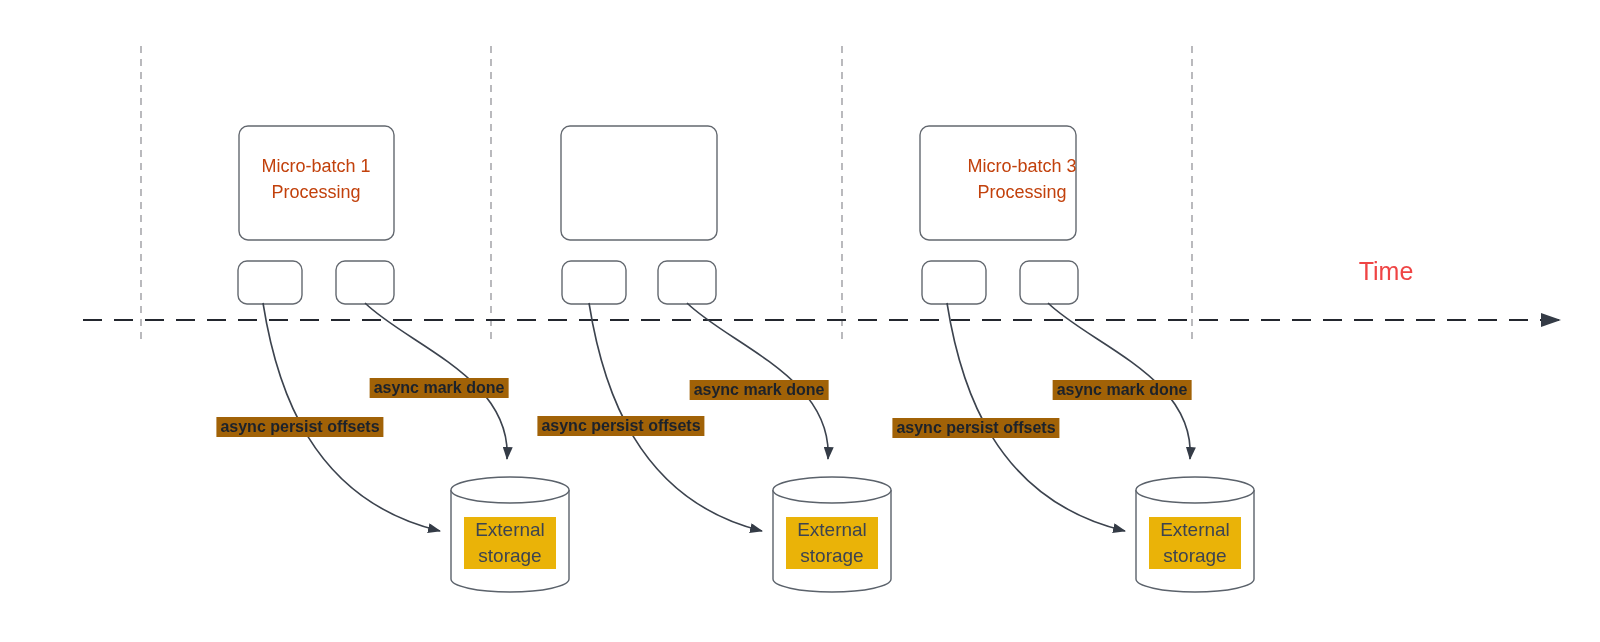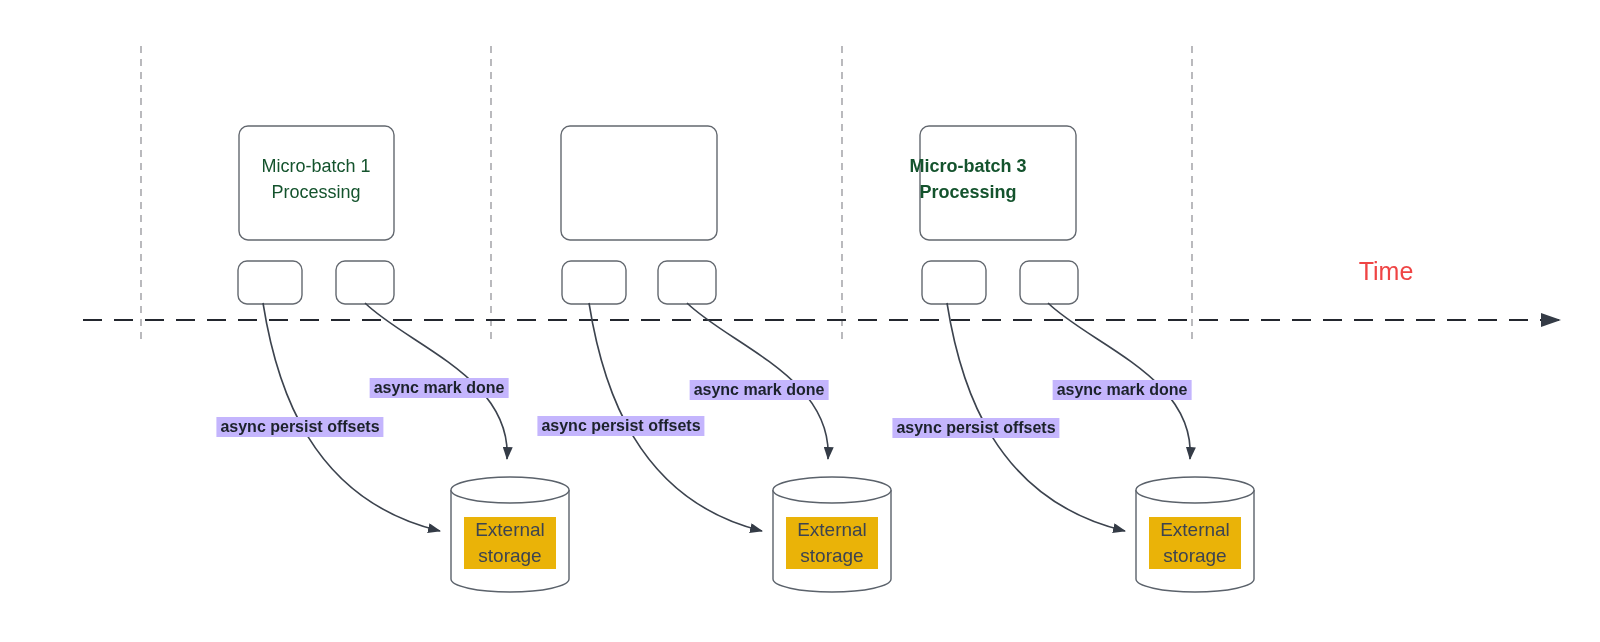--- a/index.html
+++ b/index.html
@@ -3,34 +3,34 @@
 <meta charset="utf-8">
 <style>
   html,body{margin:0;padding:0;background:#fff;}
   .canvas{
     position:relative;width:1600px;height:642px;background:#fff;
     font-family:"Liberation Sans", sans-serif;overflow:hidden;
   }
   .canvas svg{position:absolute;left:0;top:0;}
   .lbl{position:absolute;transform:translate(-50%,-50%);text-align:center;}
   .batch-title{
-    width:150px;font-size:18px;line-height:26px;color:#14532d;
+    width:150px;font-size:18px;line-height:26px;color:#c2410c;
   }
   .storage-title{
     width:92px;font-size:19px;line-height:26px;color:#3d4450;background:#eab308;
   }
   .arrow-label{
     white-space:nowrap;font-size:16px;font-weight:bold;color:#1c222b;
-    background:#c4b5fd;padding:1px 4px;
+    background:#a16207;padding:1px 4px;
   }
   .time-label{
     font-size:25px;color:#ef4444;white-space:nowrap;
   }
   
-  .bt1{left:316px;top:179px;} .bt2{left:639px;top:179px;} .bt3{left:968px;top:179px;font-weight:bold;}
+  .bt1{left:316px;top:179px;} .bt2{left:639px;top:179px;} .bt3{left:1022px;top:179px;}
   .st1{left:510px;top:543px;} .st2{left:832px;top:543px;} .st3{left:1195px;top:543px;}
   .pl1{left:300px;top:427px;} .pl2{left:621px;top:426px;} .pl3{left:976px;top:428px;}
   .dl1{left:439px;top:388px;} .dl2{left:759px;top:390px;} .dl3{left:1122px;top:390px;}
   .tl{left:1386px;top:271px;}
 </style>
 </head>
 <body>
 
 <div class="canvas">
 

